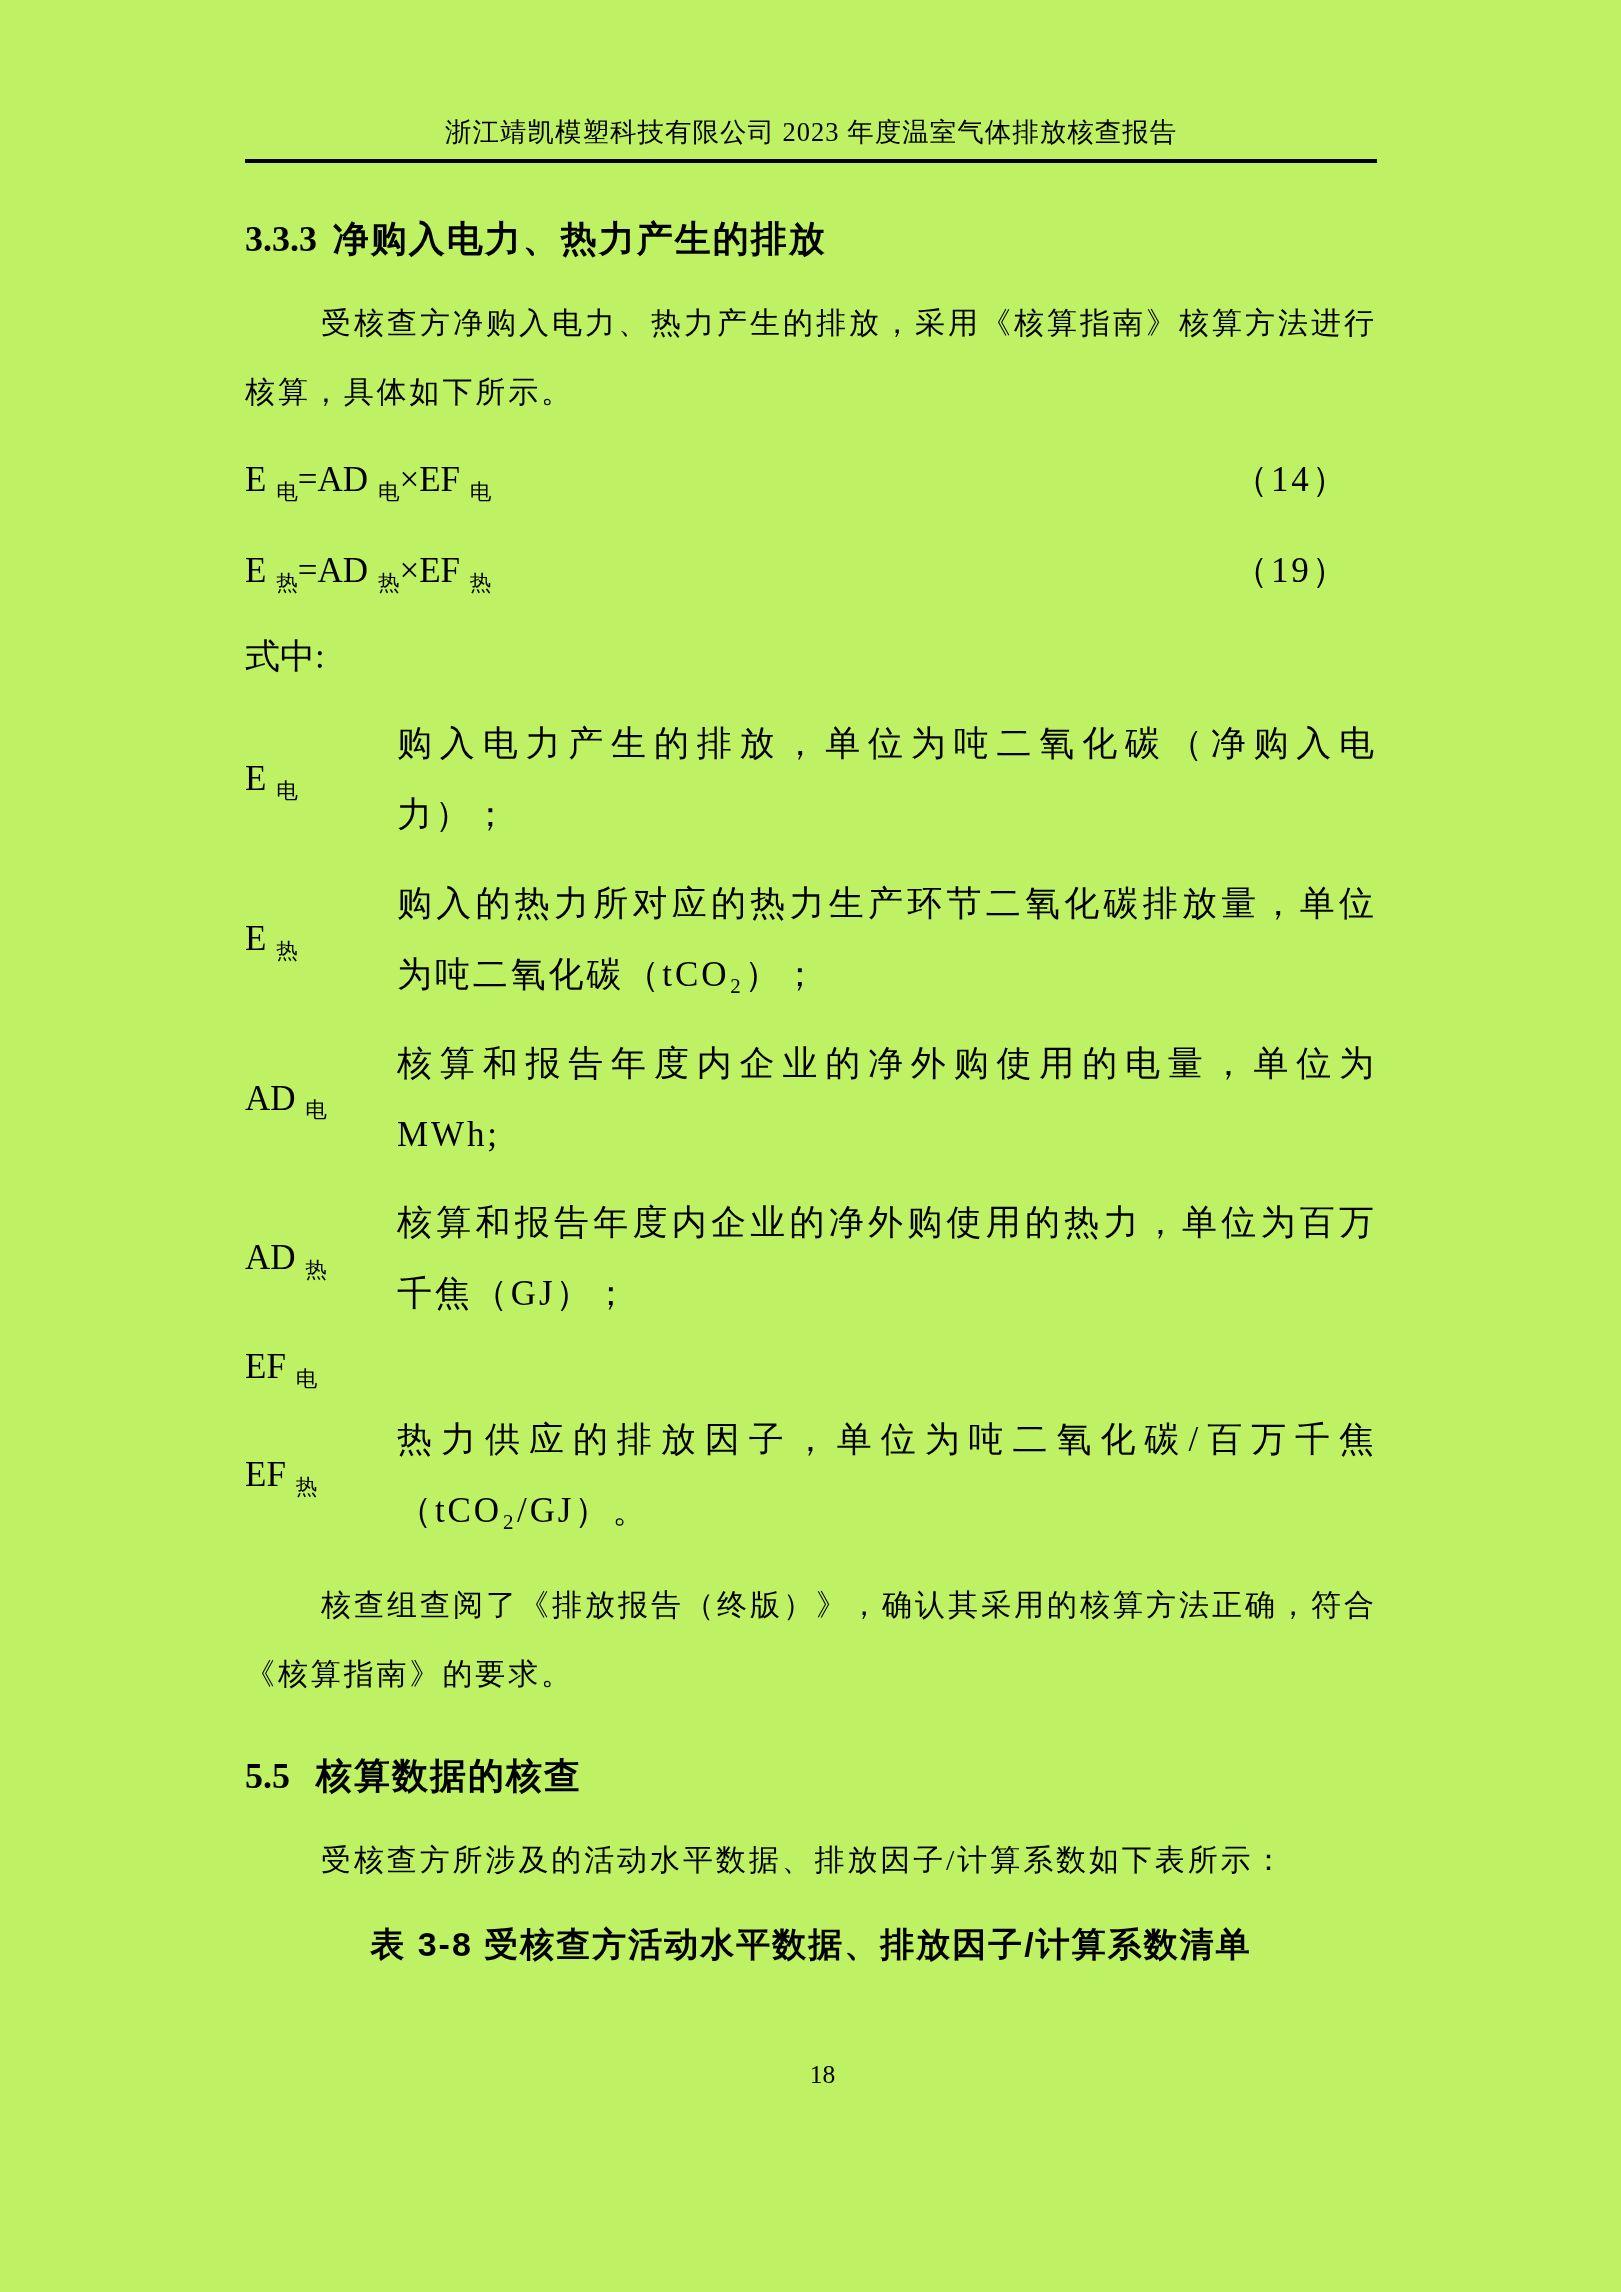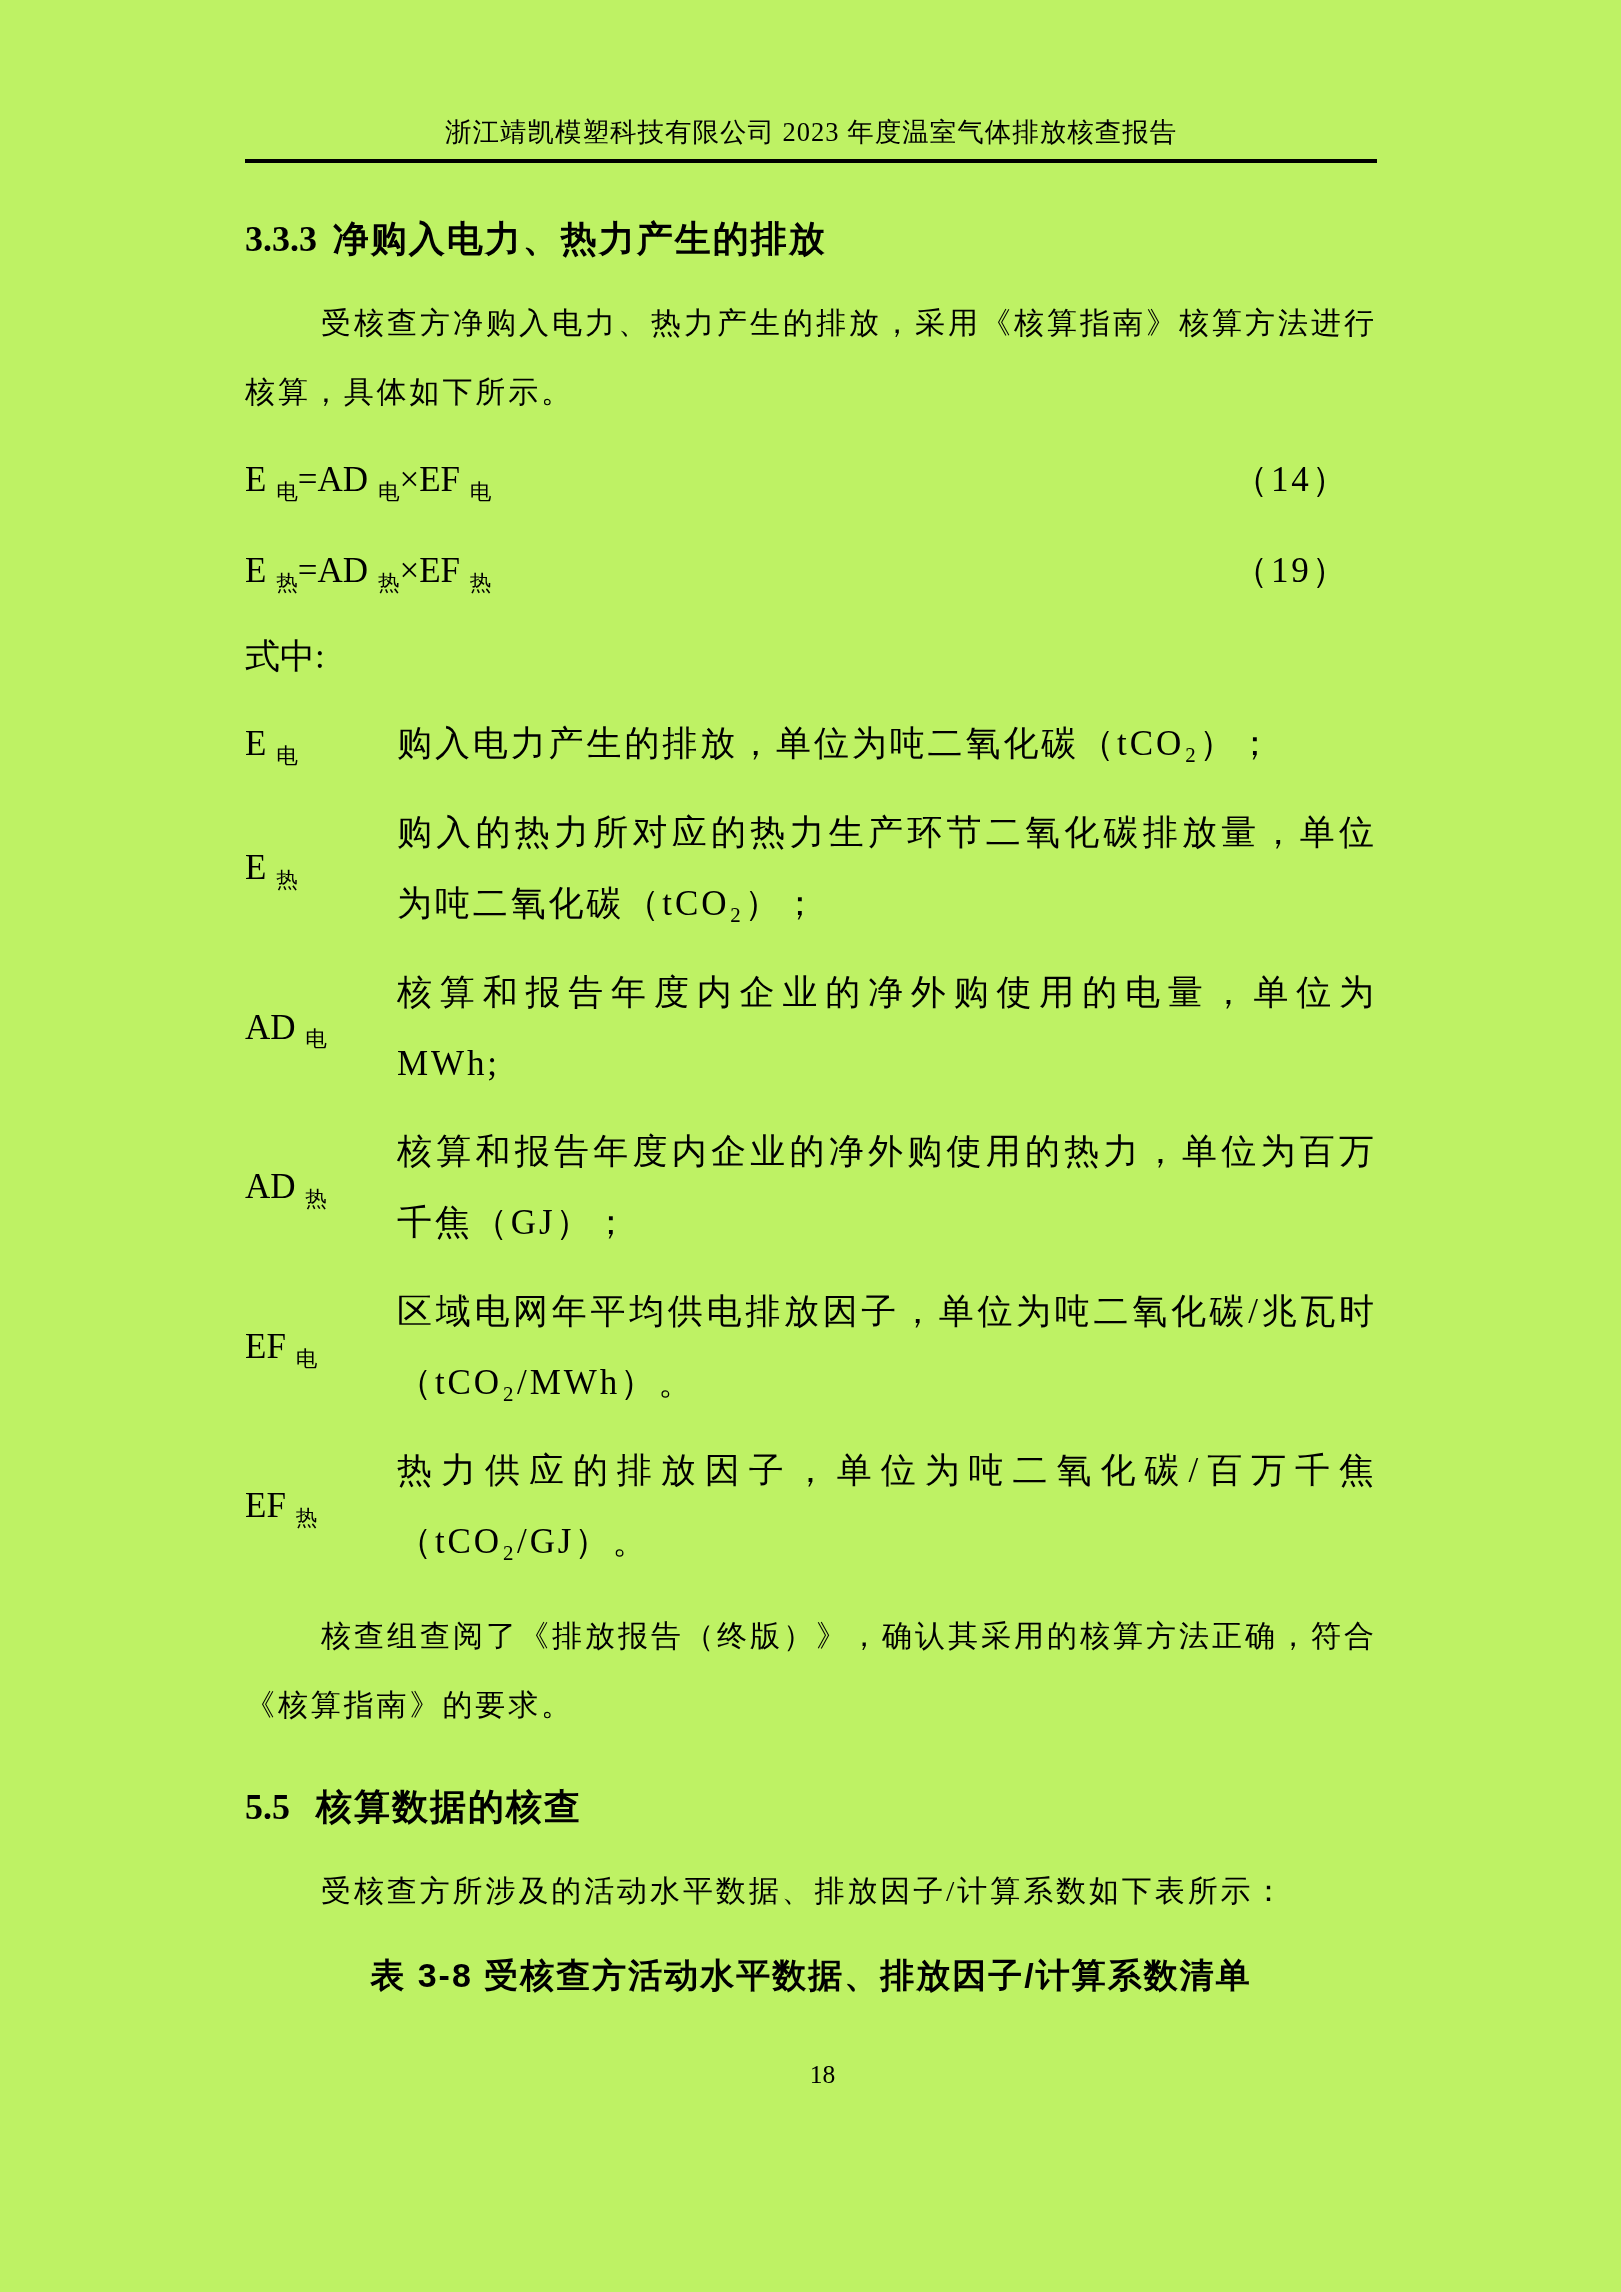--- a/index.html
+++ b/index.html
@@ -139,41 +139,40 @@
       <span><span>E</span><sub class="fsub">热</sub><span>=AD</span><sub class="fsub">热</sub><span>×EF</span><sub class="fsub">热</sub></span>
       <span class="eq-no">（19）</span>
     </div>
 
     <div class="where-label">式中:</div>
 
     <div class="defs">
 
       <div class="def-row">
         <div class="def-term"><span>E</span><sub class="fsub">电</sub></div>
-        <div class="def-desc">购入电力产生的排放，单位为吨二氧化碳（tCO₂）；</div>
+        <div class="def-desc">购入电力产生的排放，单位为吨二氧化碳（净购入电力）；</div>
       </div>
 
       <div class="def-row">
         <div class="def-term"><span>E</span><sub class="fsub">热</sub></div>
         <div class="def-desc">购入的热力所对应的热力生产环节二氧化碳排放量，单位为吨二氧化碳（tCO₂）；</div>
       </div>
 
       <div class="def-row">
         <div class="def-term"><span>AD</span><sub class="fsub">电</sub></div>
         <div class="def-desc">核算和报告年度内企业的净外购使用的电量，单位为 MWh;</div>
       </div>
 
       <div class="def-row">
         <div class="def-term"><span>AD</span><sub class="fsub">热</sub></div>
         <div class="def-desc">核算和报告年度内企业的净外购使用的热力，单位为百万千焦（GJ）；</div>
       </div>
 
       <div class="def-row">
         <div class="def-term"><span>EF</span><sub class="fsub">电</sub></div>
-        <div class="def-desc">区域电网年平均供电排放因子，单位为吨二氧化碳/兆瓦时（tCO₂/MWh）。</div>
       </div>
 
       <div class="def-row">
         <div class="def-term"><span>EF</span><sub class="fsub">热</sub></div>
         <div class="def-desc">热力供应的排放因子，单位为吨二氧化碳/百万千焦（tCO₂/GJ）。</div>
       </div>
 
     </div>
 
     <p class="body-par closing-par">核查组查阅了《排放报告（终版）》，确认其采用的核算方法正确，符合《核算指南》的要求。</p>

